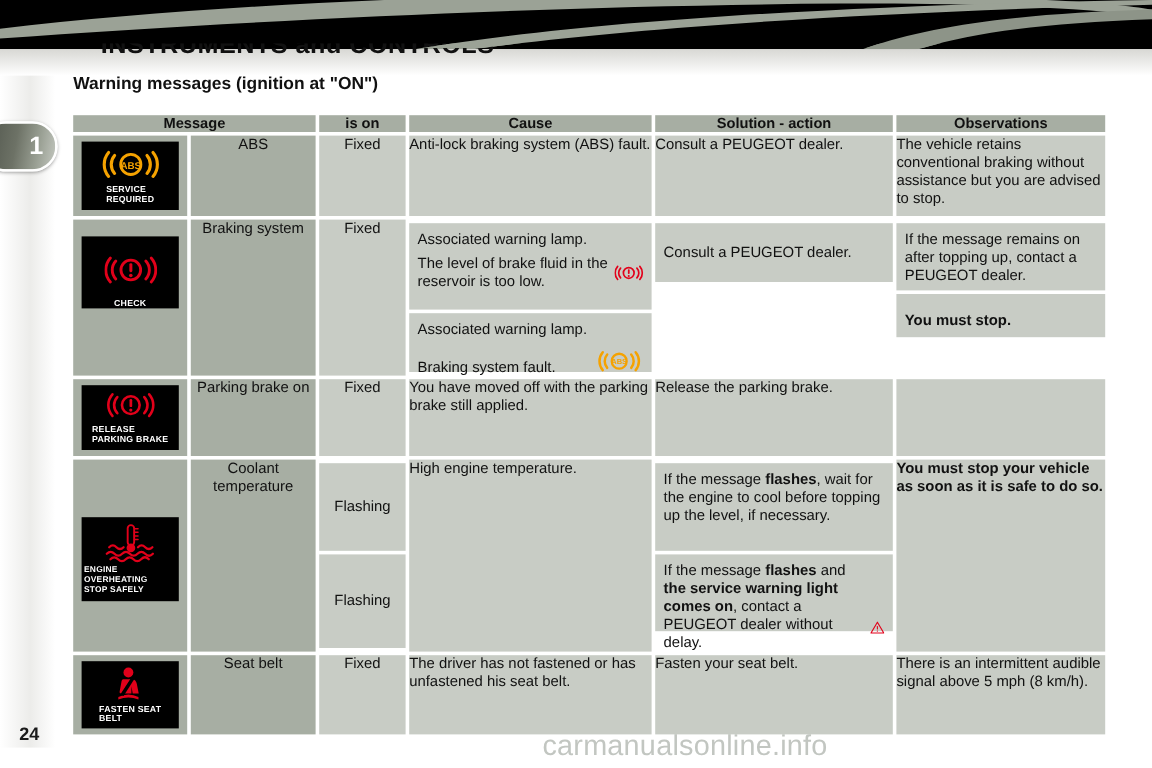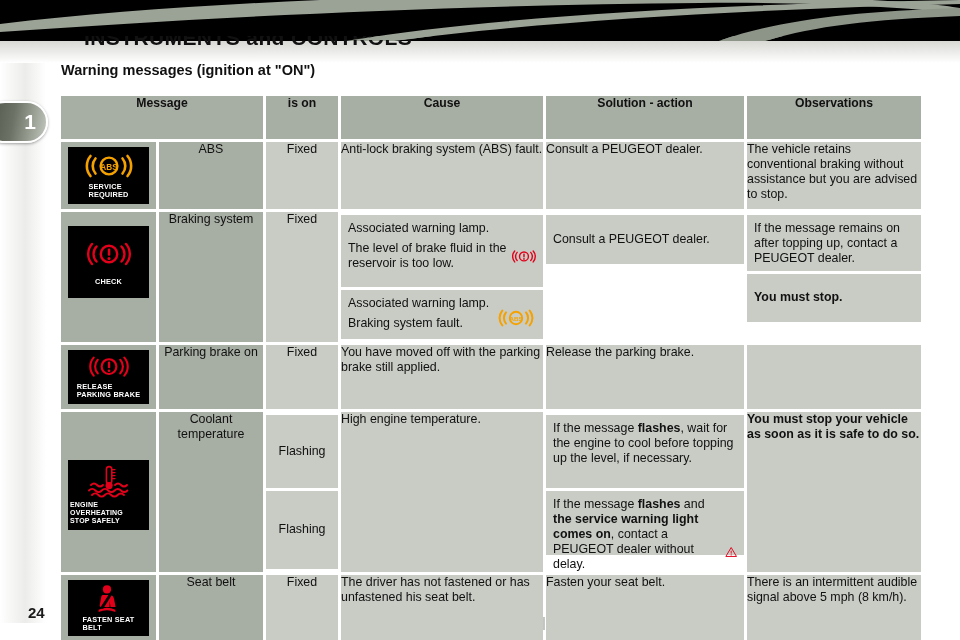--- a/index.html
+++ b/index.html
@@ -40,21 +40,21 @@
     box-shadow:0 1px 3px rgba(0,0,0,.35);
     display:flex; align-items:center; justify-content:flex-end;
     padding-right:10px;
     color:#fff; font-size:21px; font-weight:bold;
   }
   #left-gutter {
     position:absolute; left:0; top:63px; width:46px; height:560px;
     background:linear-gradient(90deg,#ffffff 0%,#ececea 55%,#ffffff 100%);
   }
   #page-number {
-    position:absolute; left:28px; top:604px;
+    position:absolute; left:16px; top:604px;
     font-size:15px; font-weight:bold; color:#1a1a1a;
   }
   #watermark {
     position:absolute; left:452px; top:608px;
     font-size:24px; color:#c2c6c1; letter-spacing:0.2px;
     white-space:nowrap;
   }
 
   
   #section-heading {
@@ -66,21 +66,21 @@
   #warning-table {
     position:absolute; left:58px; top:93px; width:851px;
     border-collapse:separate; border-spacing:3px 3px;
     table-layout:fixed;
   }
   #warning-table th, #warning-table td {
     padding:0; vertical-align:top;
   }
   .hdr {
     background:#a7aea3; text-align:center; font-size:12.2px;
-    font-weight:bold; color:#111; height:43px; vertical-align:middle;
+    font-weight:bold; color:#111; height:14px; vertical-align:middle;
   }
   .c-msg-img  { width:95px; }
   .c-msg-lbl  { width:104px; }
   .c-ison     { width:72px; }
   .c-cause    { width:202px; }
   .c-sol      { width:198px; }
   .c-obs      { width:174px; }
 
   td.dark  { background:#a7aea3; }
   td.light { background:#c8ccc5; }
@@ -185,21 +185,21 @@
       </td>
       <td class="dark mid ctr cell-pad">ABS</td>
       <td class="light mid ctr cell-pad">Fixed</td>
       <td class="light cell-pad">Anti-lock braking system (ABS) fault.</td>
       <td class="light cell-pad">Consult a PEUGEOT dealer.</td>
       <td class="light cell-pad">The vehicle retains conventional braking without assistance but you are advised to stop.</td>
     </tr>
 
     <tr>
       <td class="dark">
-        <div class="disp" style="padding-top:14px;padding-bottom:12px;margin-top:14px;">
+        <div class="disp" style="padding-top:14px;padding-bottom:0;margin-top:14px;">
           <svg width="44" height="30" viewBox="0 0 44 30">
             <g fill="none" stroke="#e2001a" stroke-width="2.4" stroke-linecap="round">
               <circle cx="22" cy="14" r="8.2"></circle>
               <path d="M9.5,6.5 A11,11 0 0 0 9.5,21.5"></path>
               <path d="M5,4 A15,15 0 0 0 5,24"></path>
               <path d="M34.5,6.5 A11,11 0 0 1 34.5,21.5"></path>
               <path d="M39,4 A15,15 0 0 1 39,24"></path>
             </g>
             <rect x="20.8" y="8.4" width="2.5" height="7.4" rx="1.1" fill="#e2001a"></rect>
             <circle cx="22" cy="18.6" r="1.5" fill="#e2001a"></circle>
@@ -235,21 +235,21 @@
             </div>
           </div>
         </td>
               </tr>
               <tr>
                 <td>
           <div class="sub-cell" style="height:49px">
             <div class="cause-flex">
               <div>
                 <div>Associated warning lamp.</div>
-                <div style="margin-top:5px">Braking system fault.</div>
+                <div style="margin-top:17px">Braking system fault.</div>
               </div>
               <svg class="icon-inline" width="40" height="26" viewBox="0 0 54 30">
                 <g fill="none" stroke="#f5a200" stroke-width="2.8" stroke-linecap="round">
                   <circle cx="27" cy="15" r="8.4" stroke-width="2.6"></circle>
                   <path d="M13.5,7.5 A11.5,11.5 0 0 0 13.5,22.5"></path>
                   <path d="M8.5,5 A15.5,15.5 0 0 0 8.5,25"></path>
                   <path d="M40.5,7.5 A11.5,11.5 0 0 1 40.5,22.5"></path>
                   <path d="M45.5,5 A15.5,15.5 0 0 1 45.5,25"></path>
                 </g>
                 <text x="27" y="18.6" font-family="'Liberation Sans',sans-serif" font-size="8.4" font-weight="bold" fill="#f5a200" text-anchor="middle">ABS</text>
@@ -281,21 +281,21 @@
             <tbody>
               <tr>
                 <td>
           <div class="sub-cell" style="height:56px">
             <span>If the message remains on after topping up, contact a PEUGEOT dealer.</span>
           </div>
         </td>
               </tr>
               <tr>
                 <td>
-          <div class="sub-cell bold" style="height:48px;display:flex;align-items:center">
+          <div class="sub-cell bold" style="height:36px;display:flex;align-items:flex-end">
             <span>You must stop.</span>
           </div>
         </td>
               </tr>
             </tbody>
           </table>
       </td>
     </tr>
 
     <tr>

